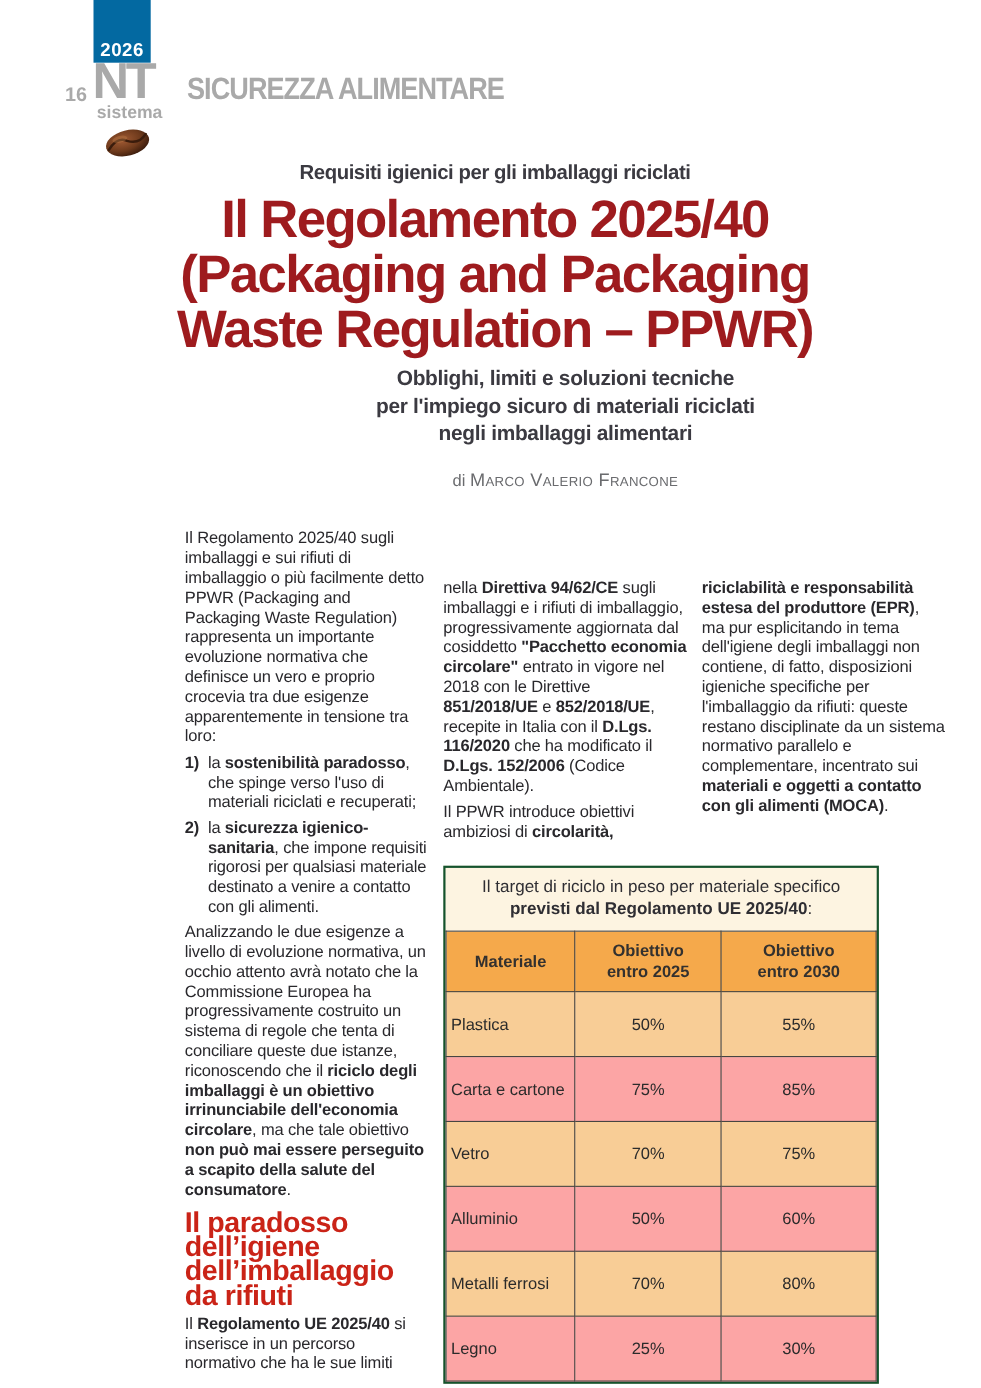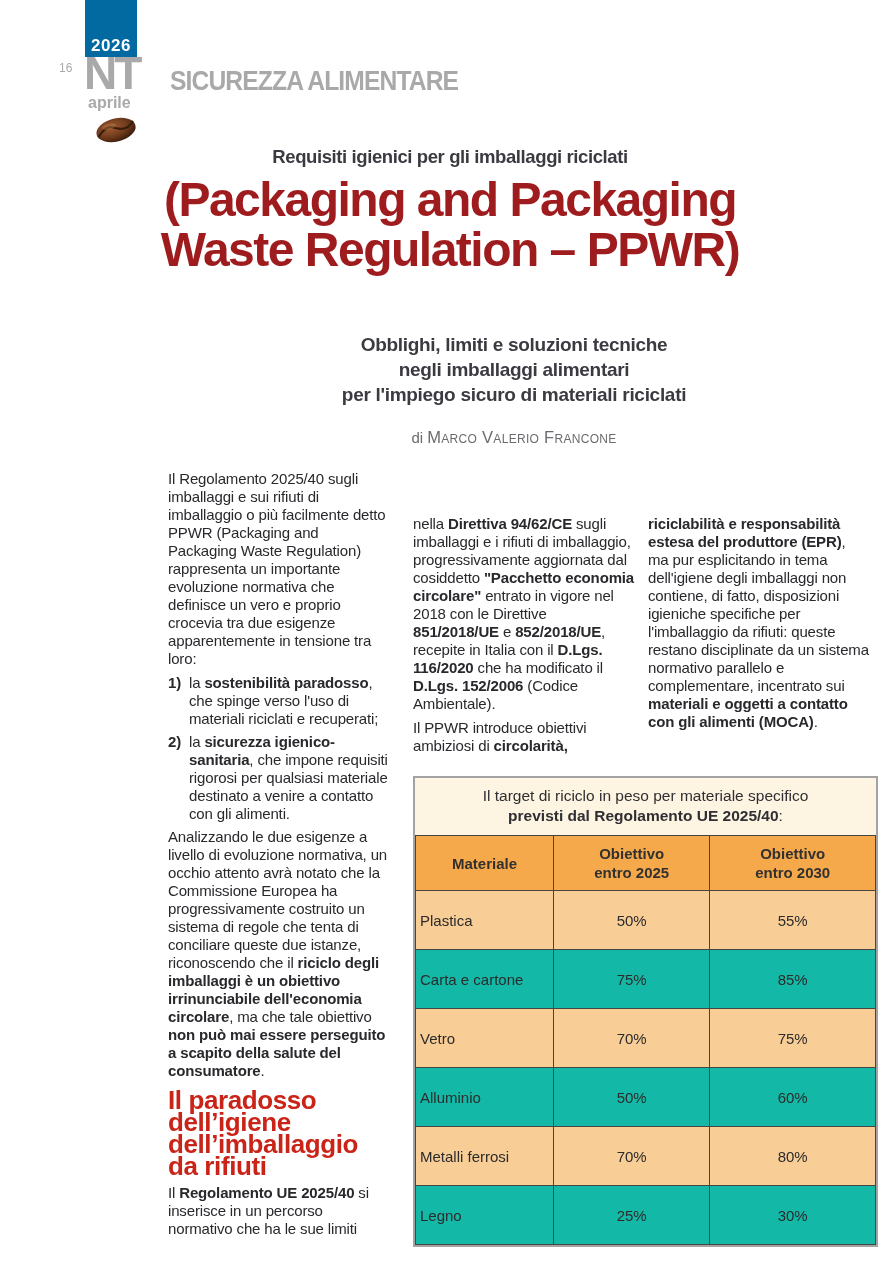--- a/index.html
+++ b/index.html
@@ -1,74 +1,74 @@
 <!DOCTYPE html>
 <html><head>
 <meta charset="utf-8">
 <style>
   html,body{margin:0;padding:0;background:#ffffff;}
   .page{
     position:relative;width:892px;height:1262px;background:#ffffff;overflow:hidden;
     font-family:"Liberation Sans","DejaVu Sans",sans-serif;color:#29282c;
   }
   
-  .pageno{position:absolute;left:59px;top:61px;font-size:12px;font-weight:normal;color:#a9a9a9;}
+  .pageno{position:absolute;left:59px;top:76px;font-size:18px;font-weight:bold;color:#a9a9a9;}
   .logo-block{position:absolute;left:85px;top:0;width:52px;height:57px;background:#0369a1;
     display:flex;align-items:flex-end;justify-content:center;}
   .logo-year{font-size:17px;font-weight:800;color:#ffffff;letter-spacing:0.5px;padding-bottom:1px;}
   .logo-nt{position:absolute;left:84px;top:50px;font-size:46px;line-height:46px;font-weight:800;
     color:#a9a9a9;letter-spacing:-3px;}
   .logo-month{position:absolute;left:88px;top:94px;font-size:16px;font-weight:bold;color:#a9a9a9;}
   .coffee-bean{position:absolute;left:92px;top:112px;}
   .section-title{position:absolute;left:170px;top:65px;font-size:28px;font-weight:800;color:#a9a9a9;
     letter-spacing:-1px;transform:scaleX(0.88);transform-origin:left center;white-space:nowrap;}
   
   .headline{position:absolute;left:55px;top:146px;width:790px;text-align:center;}
   .kicker{font-size:18.5px;font-weight:bold;color:#3b3a41;letter-spacing:-0.4px;margin-bottom:7px;}
   .main-title{font-size:48px;line-height:50px;font-weight:800;color:#9e1b1e;letter-spacing:-1.5px;}
   .headline-sub{position:absolute;left:168px;top:332px;width:692px;text-align:center;}
   .subtitle{font-size:19px;line-height:25px;font-weight:bold;color:#3b3a41;letter-spacing:-0.3px;}
   .byline{margin-top:21px;font-size:15px;color:#6a6b6e;}
   .byline .author{font-variant:small-caps;font-size:16.5px;letter-spacing:0.3px;}
   
-  .article{position:absolute;left:168px;top:470px;width:692px;display:flex;gap:23px;}
+  .article{position:absolute;left:168px;top:481px;width:692px;display:flex;gap:13px;}
   .colA{width:222px;flex:0 0 222px;}
   .right{width:457px;flex:0 0 457px;}
   .twocols{display:flex;gap:13px;min-height:266px;align-items:flex-start;}
   .colB,.colC{width:222px;flex:0 0 222px;margin-top:45px;}
   .body-p{margin:0 0 6px 0;font-size:15px;line-height:18px;letter-spacing:-0.15px;}
   .body-p .b{font-weight:bold;}
   .li{position:relative;padding-left:21px;margin:0 0 5px 0;font-size:15px;line-height:18px;letter-spacing:-0.15px;}
   .li .num{position:absolute;left:0;top:0;font-weight:bold;}
   .li .b{font-weight:bold;}
   h2.red-head{margin:9px 0 7px 0;font-size:26px;line-height:22px;font-weight:bold;color:#ca2317;letter-spacing:-0.4px;}
   
-  .table-block{margin-top:15px;width:465px;border:2px solid #a3a3a3;background:#fdf4e1;box-sizing:border-box;}
+  .table-block{margin-top:15px;width:396px;border:2px solid #14532d;background:#fdf4e1;box-sizing:border-box;}
   .tbl-caption{padding:8px 14px 9px 14px;text-align:center;font-size:15.5px;line-height:20px;color:#2f2e33;}
   .tbl-caption .b{font-weight:bold;}
   table.targets{width:100%;border-collapse:collapse;}
   table.targets th{background:#f5a94b;border:1px solid #474542;font-size:15px;line-height:19px;
     font-weight:bold;color:#33312f;padding:8px 4px;text-align:center;}
   table.targets td{border:1px solid #474542;font-size:15px;color:#2b2b2b;height:58px;
     text-align:center;vertical-align:middle;padding:0 4px;}
   table.targets td:first-child{text-align:left;padding-left:4px;}
   table.targets tr.dark td{background:#f8cd96;}
-  table.targets tr.light td{background:#14b8a6;}
+  table.targets tr.light td{background:#fca5a5;}
 </style>
 </head>
 <body>
 
 <div class="page">
 
   <div class="pageno">16</div>
   <div class="logo-block">
     <div class="logo-year">2026</div>
   </div>
   <div class="logo-nt">NT</div>
-  <div class="logo-month">aprile</div>
+  <div class="logo-month">sistema</div>
   <div class="coffee-bean">
     <svg width="48" height="34" viewBox="0 0 48 34">
       <defs>
         <radialGradient id="beanG" cx="40%" cy="35%" r="75%">
           <stop offset="0%" stop-color="#a05a33"></stop>
           <stop offset="55%" stop-color="#6e3a1c"></stop>
           <stop offset="100%" stop-color="#2e1408"></stop>
         </radialGradient>
       </defs>
       <g transform="rotate(-14 24 18)">
@@ -76,29 +76,30 @@
         <path d="M6,20 Q16,10 24,16 Q34,22 42,14" fill="none" stroke="#3a1c0c" stroke-width="2.2" stroke-linecap="round"></path>
         <ellipse cx="18" cy="13" rx="7" ry="3" fill="#b97845" opacity="0.45"></ellipse>
       </g>
     </svg>
   </div>
   <div class="section-title">SICUREZZA ALIMENTARE</div>
 
   <div class="headline">
     <div class="kicker">Requisiti igienici per gli imballaggi riciclati</div>
     <div class="main-title">
+      <div>Il Regolamento 2025/40</div>
       <div>(Packaging and Packaging</div>
       <div>Waste Regulation – PPWR)</div>
     </div>
   </div>
   <div class="headline-sub">
     <div class="subtitle">
       <div>Obblighi, limiti e soluzioni tecniche</div>
+      <div>per l'impiego sicuro di materiali riciclati</div>
       <div>negli imballaggi alimentari</div>
-      <div>per l'impiego sicuro di materiali riciclati</div>
     </div>
     <div class="byline"><span>di </span><span class="author">Marco Valerio Francone</span></div>
   </div>
 
   <div class="article">
     <div class="colA">
         <p class="body-p"><span>Il Regolamento 2025/40 sugli imballaggi e sui rifiuti di imballaggio o più facilmente detto PPWR (Packaging and Packaging Waste Regulation) rappresenta un importante evoluzione normativa che definisce un vero e proprio crocevia tra due esigenze apparentemente in tensione tra loro:</span></p>
         <div class="li"><span class="num">1)</span><span>la </span><span class="b">sostenibilità paradosso</span><span>, che spinge verso l'uso di materiali riciclati e recuperati;</span></div>
         <div class="li"><span class="num">2)</span><span>la </span><span class="b">sicurezza igienico-sanitaria</span><span>, che impone requisiti rigorosi per qualsiasi materiale destinato a venire a contatto con gli alimenti.</span></div>
         <p class="body-p"><span>Analizzando le due esigenze a livello di evoluzione normativa, un occhio attento avrà notato che la Commissione Europea ha progressivamente costruito un sistema di regole che tenta di conciliare queste due istanze, riconoscendo che il </span><span class="b">riciclo degli imballaggi è un obiettivo irrinunciabile dell'economia circolare</span><span>, ma che tale obiettivo </span><span class="b">non può mai essere perseguito a scapito della salute del consumatore</span><span>.</span></p>

